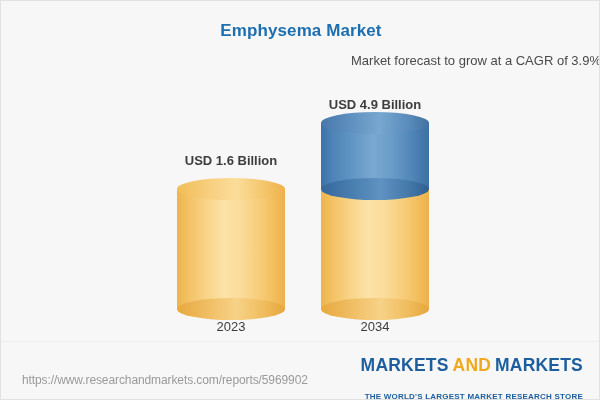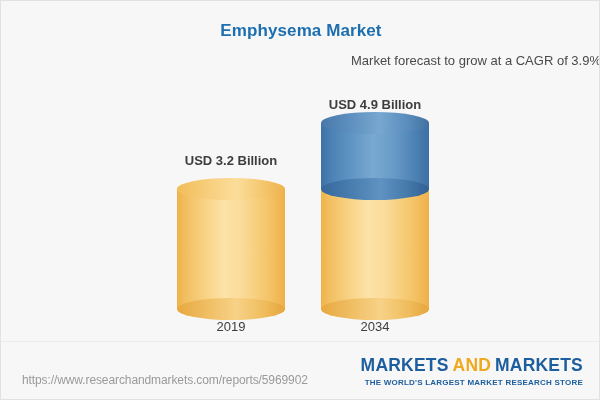--- a/index.html
+++ b/index.html
@@ -150,44 +150,44 @@
     color: #1d5e9e;
     letter-spacing: 0.2px;
     line-height: 1.05;
   }
   .logo-and { color: #f0a91e; text-align: center; }
   .logo-tag {
     font-size: 8px;
     font-weight: bold;
     color: #1d5e9e;
     letter-spacing: 0.22px;
-    margin-top: 4px;
+    margin-top: 18px;
   }
 </style>
 </head>
 <body>
 
 <div class="frame">
 
   <div class="chart-area">
 
     <div class="title">Emphysema Market</div>
     <div class="subtitle">Market forecast to grow at a CAGR of 3.9%</div>
 
-    <div class="value-label" style="left:150px; top:152px; width:160px;">USD 3.2 Billion</div>
+    <div class="value-label" style="left:150px; top:152px; width:160px;">USD 1.6 Billion</div>
 
     <div class="cyl" style="left:176px; top:188px; width:108px; height:120px;">
       <div class="seg yellow" style="top:0; height:120px;">
         <div class="body"></div>
         <div class="cap bot"></div>
         <div class="cap top"></div>
       </div>
     </div>
 
-    <div class="cat-label" style="left:150px; top:318px; width:160px;">2019</div>
+    <div class="cat-label" style="left:150px; top:318px; width:160px;">2023</div>
 
     <div class="value-label" style="left:294px; top:96px; width:160px;text-align:center;">USD 4.9 Billion</div>
 
     <div class="cyl" style="left:320px; top:122px; width:108px; height:186px;">
 
       <div class="seg yellow" style="top:66px; height:120px;">
         <div class="body"></div>
         <div class="cap bot"></div>
         <div class="cap top"></div>
       </div>

